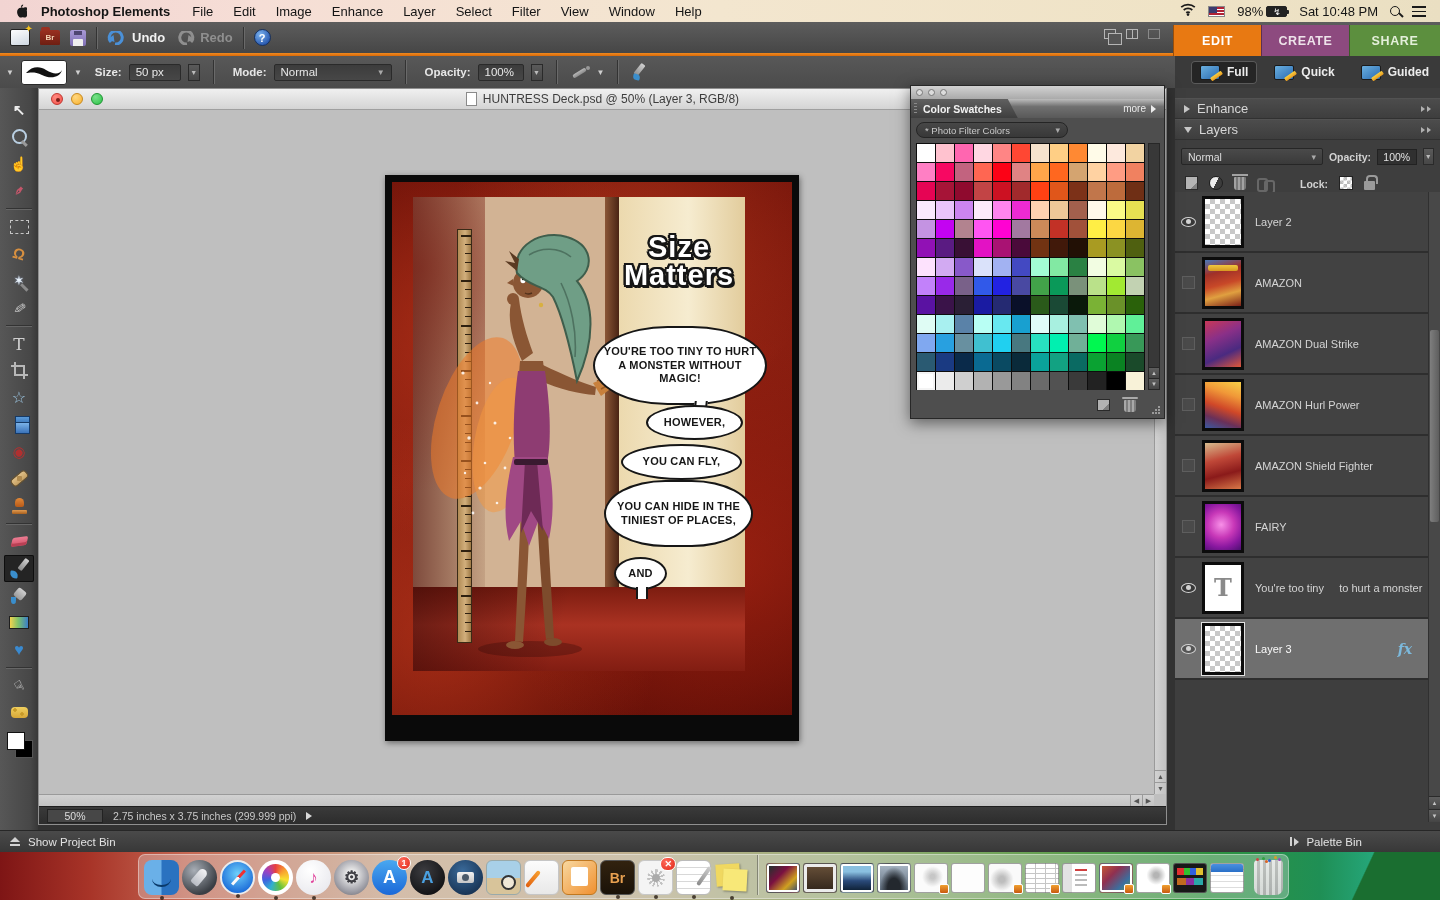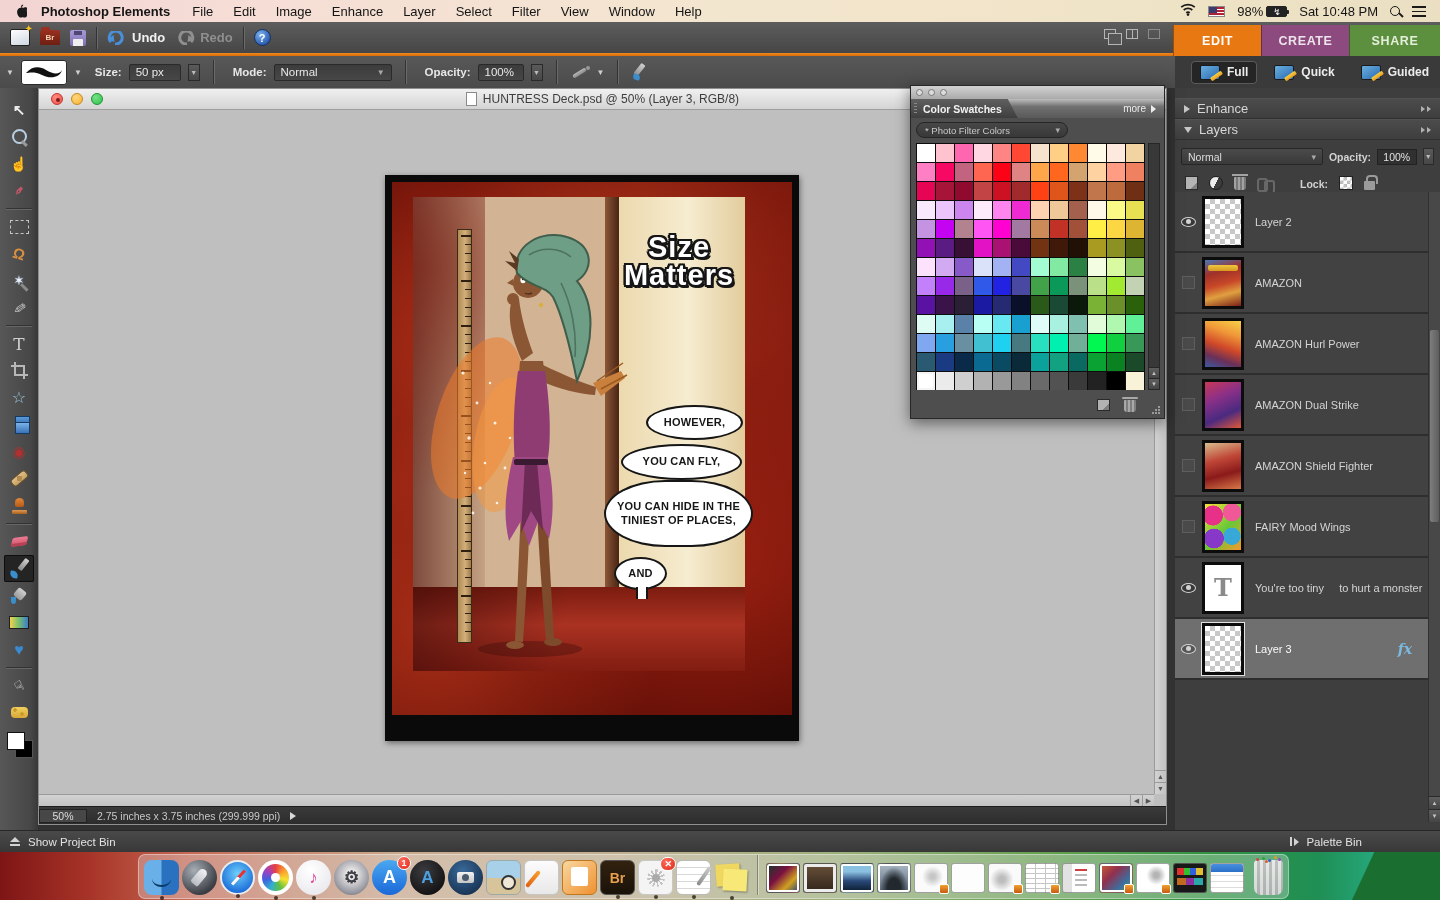--- a/index.html
+++ b/index.html
@@ -134,21 +134,21 @@
   .tl-red::after{content:"";position:absolute;left:4px;top:4px;width:4px;height:4px;border-radius:50%;background:#7a1e18}
   .tl-yellow{background:radial-gradient(circle at 35% 30%,#ffd780,#f8b22e);border:.5px solid #c8891e}
   .tl-green{background:radial-gradient(circle at 35% 30%,#7ae08a,#2bc348);border:.5px solid #1e9432}
   .doc-ic{width:11px;height:14px;border:1px solid #8a8a8a;background:#fff}
   .dw-canvas{position:absolute;top:21px;left:0;right:12px;bottom:30px;background:#bfbfbf;overflow:hidden}
   .vscroll{position:absolute;top:21px;right:0;width:12px;bottom:30px;background:linear-gradient(90deg,#d2d2d2,#c2c2c2);border-left:1px solid #9a9a9a;z-index:2}
   .vscroll .sc-arr{position:absolute;left:0;right:0;height:12px;display:flex;align-items:center;justify-content:center;font-size:7px;color:#555;border-top:1px solid #9a9a9a}
   .hscroll{position:absolute;left:0;right:12px;bottom:18px;height:12px;background:linear-gradient(#d2d2d2,#c2c2c2);border-top:1px solid #9a9a9a;z-index:2}
   .hscroll .sc-arr{position:absolute;top:0;bottom:0;width:12px;display:flex;align-items:center;justify-content:center;font-size:7px;color:#555;border-left:1px solid #9a9a9a}
   .dw-status{position:absolute;left:0;right:0;bottom:0;height:18px;background:linear-gradient(#3a3a3a,#2c2c2c);display:flex;align-items:center;color:#c8c8c8;font-size:10.5px;gap:10px;border-top:1px solid #1e1e1e}
-  .zoombox{width:48px;height:14px;margin-left:0;background:#474747;border:1px solid #222;text-align:center;line-height:13px;color:#ddd}
+  .zoombox{width:56px;height:14px;margin-left:8px;background:#474747;border:1px solid #222;text-align:center;line-height:13px;color:#ddd}
   .dims-arrow{width:0;height:0;border-left:6px solid #d8d8d8;border-top:4px solid transparent;border-bottom:4px solid transparent}
 
   
   .card{position:absolute;left:346px;top:65px;width:414px;height:566px;background:#0a0a0a;box-shadow:1px 2px 6px rgba(0,0,0,.45)}
   .card-red{position:absolute;left:7px;right:7px;top:7px;bottom:26px;background:
     radial-gradient(circle at 18% 28%,rgba(205,62,30,.55),transparent 42%),
     radial-gradient(circle at 84% 72%,rgba(190,42,22,.5),transparent 45%),
     radial-gradient(circle at 60% 12%,rgba(228,82,40,.4),transparent 35%),
     radial-gradient(circle at 12% 85%,rgba(225,72,35,.45),transparent 38%),
     linear-gradient(160deg,#6a1008,#8a1e10 45%,#560b05)}
@@ -568,20 +568,23 @@
             <path d="M92 58 L80 48 L90 50 L84 38 L94 46 Z" fill="#5a3a22"></path>
             <circle cx="116" cy="92" r="2.2" fill="#d8b040"></circle>
           </svg>
         </div>
       </div>
       <div class="art-title">
         <div>Size</div>
         <div>Matters</div>
       </div>
       <div></div>
+    <div class="bubble b0">
+          <span>YOU'RE TOO TINY TO HURT A MONSTER WITHOUT MAGIC!</span>
+        </div>
         <div class="bubble b1">
           <span>HOWEVER,</span>
         </div>
         <div class="bubble b2">
           <span>YOU CAN FLY,</span>
         </div>
         <div class="bubble b3">
           <span>YOU CAN HIDE IN THE TINIEST OF PLACES,</span>
         </div>
         <div class="bubble b4">
@@ -836,43 +839,43 @@
         <div class="eyecell">
           <span class="novis"></span>
         </div>
         <div class="thumb th-amazon"></div>
         <div class="lname">AMAZON</div>
       </div>
       <div class="lrow">
         <div class="eyecell">
           <span class="novis"></span>
         </div>
-        <div class="thumb th-hurl-power"></div>
-        <div class="lname">AMAZON Hurl Power</div>
+        <div class="thumb th-dual-strike"></div>
+        <div class="lname">AMAZON Dual Strike</div>
       </div>
       <div class="lrow">
         <div class="eyecell">
           <span class="novis"></span>
         </div>
-        <div class="thumb th-dual-strike"></div>
-        <div class="lname">AMAZON Dual Strike</div>
+        <div class="thumb th-hurl-power"></div>
+        <div class="lname">AMAZON Hurl Power</div>
       </div>
       <div class="lrow">
         <div class="eyecell">
           <span class="novis"></span>
         </div>
         <div class="thumb th-shield-fighter"></div>
         <div class="lname">AMAZON Shield Fighter</div>
       </div>
       <div class="lrow">
         <div class="eyecell">
           <span class="novis"></span>
         </div>
-        <div class="thumb th-mood-wings"></div>
-        <div class="lname">FAIRY Mood Wings</div>
+        <div class="thumb th-fairy"></div>
+        <div class="lname">FAIRY</div>
       </div>
       <div class="lrow">
         <div class="eyecell">
           <span class="eye"></span>
         </div>
         <div class="thumb th-text">T</div>
         <div class="lname">You're too tiny     to hurt a monster     ...</div>
       </div>
       <div class="lrow sel">
         <div class="eyecell">

